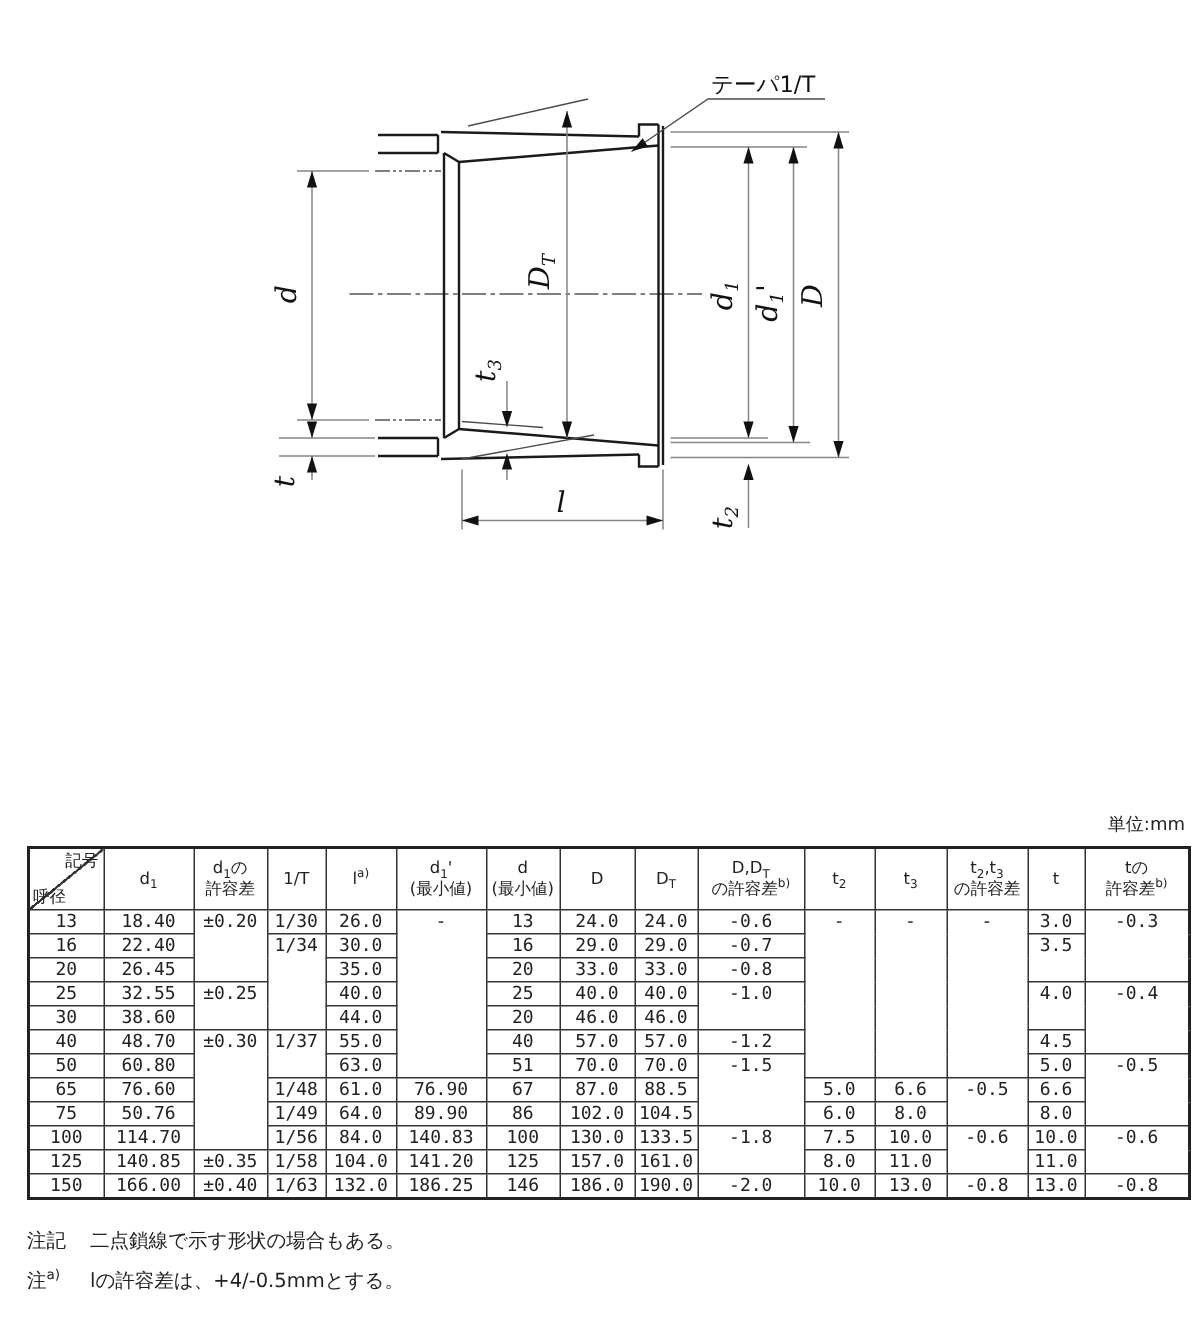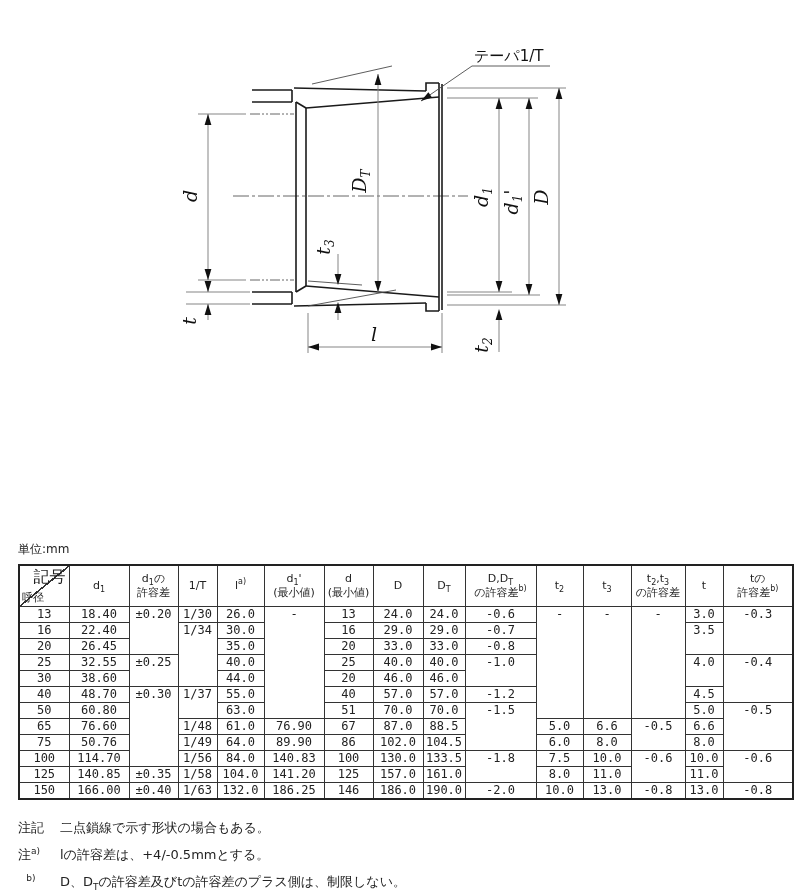--- a/index.html
+++ b/index.html
@@ -10,38 +10,38 @@
   .obj{stroke:#1a1a1a;stroke-width:1.6;fill:none;}
   .thin{stroke:#4a4a4a;stroke-width:0.9;fill:none;}
   .dim{stroke:#858585;stroke-width:1;fill:none;}
   .phantom{stroke:#555;stroke-width:0.9;stroke-dasharray:10 2 2 2 2 2;fill:none;}
   .cl{stroke:#555;stroke-width:0.9;stroke-dasharray:16 3 3 3;fill:none;}
   .ah{fill:#111;stroke:none;}
   .lab{font:italic 19px "DejaVu Serif",serif;fill:#111;}
   .labsub{font:italic 12px "DejaVu Serif",serif;fill:#111;}
   .glab{font:15px "DejaVu Sans",sans-serif;fill:#111;}
   
-  .units{position:absolute;top:541px;left:18px;width:772px;
+  .units{position:absolute;top:541px;left:18px;width:772px;text-align:right;
          font-size:12px;color:#222;}
   
   table.dim-table{position:absolute;top:564px;left:18px;border-collapse:collapse;
          table-layout:fixed;width:774px;border:2px solid #222;
          font-family:"DejaVu Sans Mono","DejaVu Sans",monospace;font-size:12px;color:#222;}
   .dim-table th,.dim-table td{border:1px solid #333;text-align:center;padding:0;
          height:15px;line-height:15px;overflow:hidden;}
   .dim-table thead th{height:40px;font-family:"DejaVu Sans",sans-serif;font-size:11px;
          font-weight:normal;line-height:1.3;}
   .dim-table td.merged{vertical-align:top;}
   .dim-table sub,.dim-table sup{font-size:8px;line-height:0;}
   th.corner{position:relative;
      background:linear-gradient(to bottom right,
         transparent 0%,transparent calc(50% - 0.8px),
         #333 calc(50% - 0.8px),#333 calc(50% + 0.8px),
         transparent calc(50% + 0.8px),transparent 100%);}
-  th.corner .ck{position:absolute;top:1px;right:3px;font-size:16px;}
+  th.corner .ck{position:absolute;top:1px;right:3px;font-size:11px;}
   th.corner .cy{position:absolute;bottom:1px;left:2px;font-size:11px;}
   
   .notes{position:absolute;top:809px;left:18px;font-size:13px;line-height:16px;color:#222;}
   .note-line{white-space:pre;margin-top:11px;}
   .note-label{display:inline-block;min-width:42px;white-space:pre;}
   .notes sup,.notes sub{font-size:9px;line-height:0;}
 </style>
 </head>
 <body>
 
@@ -356,16 +356,15 @@
           <td>-0.8</td>
           <td>13.0</td>
           <td>-0.8</td>
         </tr>
       </tbody>
   </table>
 
   <div class="notes" id="notes">
       <div class="note-line"><span class="note-label">注記</span><span class="note-text">二点鎖線で示す形状の場合もある。</span></div>
       <div class="note-line"><span class="note-label">注<sup>a)</sup></span><span class="note-text">lの許容差は、+4/-0.5mmとする。</span></div>
-      <div class="note-line"><span class="note-label">  <sup>b)</sup></span><span class="note-text">D、D<sub>T</sub>の許容差及びtの許容差のプラス側は、制限しない。</span></div>
     </div>
 
 </div>
 
 </body></html>

